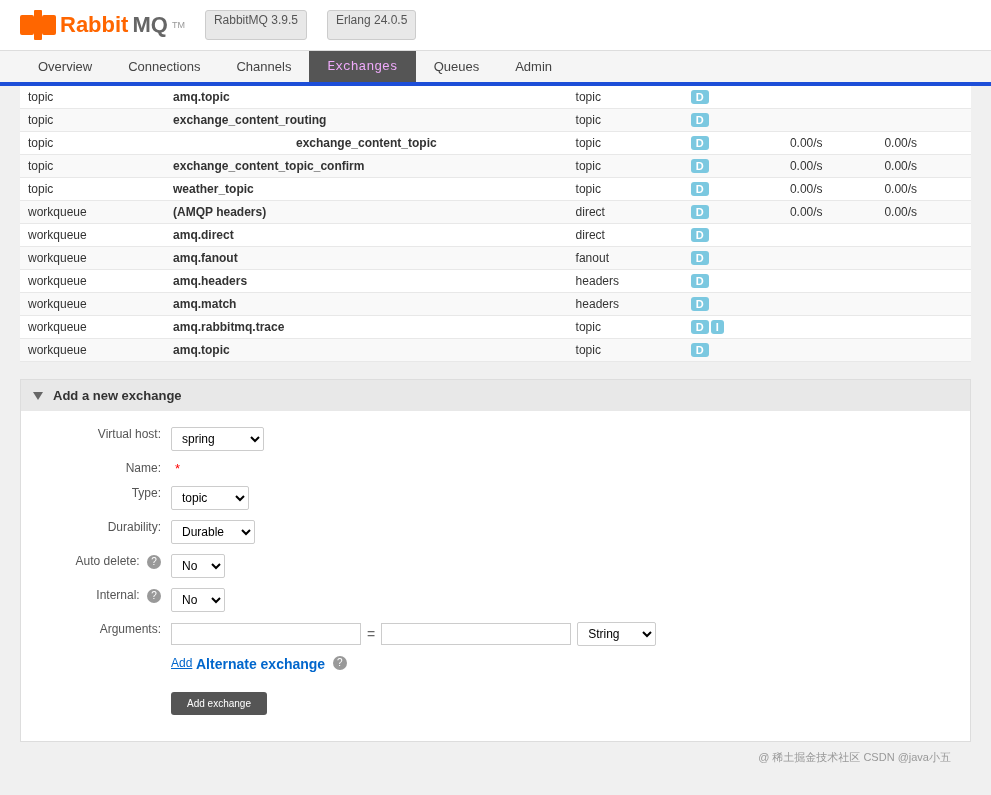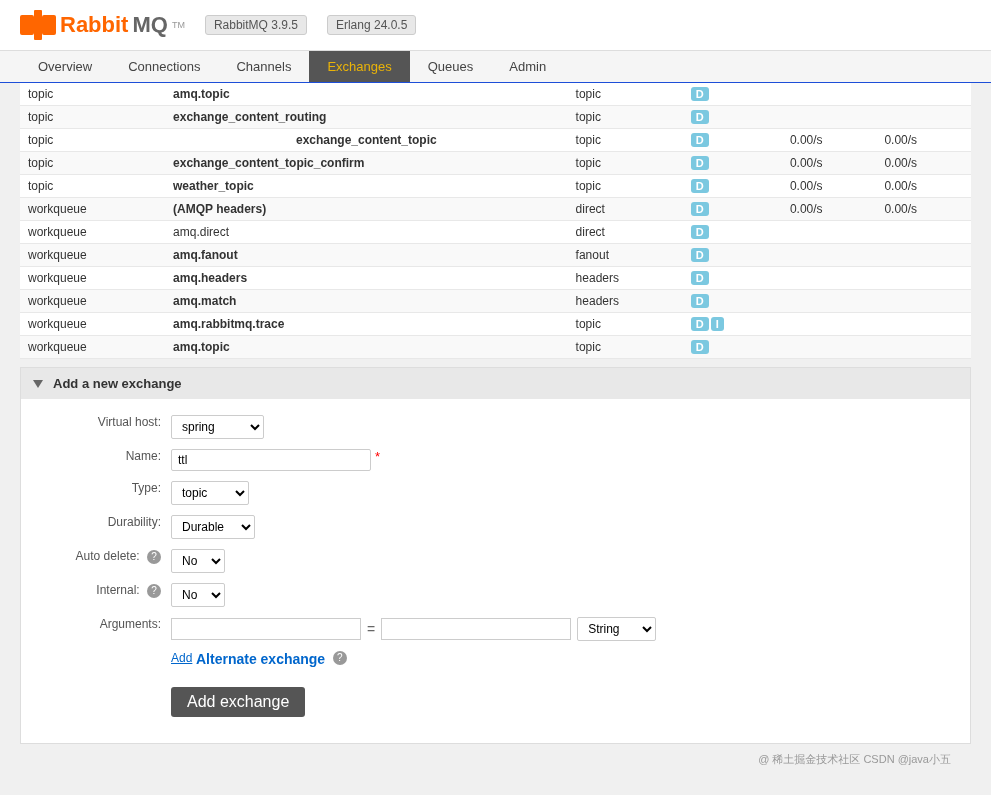--- a/index.html
+++ b/index.html
@@ -3,57 +3,57 @@
   <meta charset="utf-8">
   <style>
     * { box-sizing: border-box; margin: 0; padding: 0; }
     body { font-family: Arial, sans-serif; font-size: 13px; background: #f0f0f0; color: #333; }
 
     
     .header {
       background: #fff;
       padding: 10px 20px;
       display: flex;
-      align-items: center;
       gap: 20px;
       border-bottom: 1px solid #ddd;
     }
     .logo {
       display: flex;
       align-items: center;
       gap: 4px;
     }
     .version-badge {
       background: #e8e8e8;
       border: 1px solid #ccc;
       padding: 2px 8px;
       border-radius: 3px;
       font-size: 12px;
       color: #555;
     }
 
     
     .nav {
       background: #f5f5f5;
-      border-bottom: 1px solid #1d4ed8;
+      border-bottom: 4px solid #1d4ed8;
       display: flex;
       padding: 0 20px;
     }
     .nav-item {
       padding: 8px 18px;
       cursor: pointer;
       font-size: 13px;
       color: #444;
       border: none;
       background: none;
       text-decoration: none;
     }
     .nav-item.active {
       background: #555;
-      color: #eab308;
+      color: #f0abfc;
+      font-family: Liberation Mono, monospace;
     }
 
     
     .main { padding: 0 20px 20px; background: #f0f0f0; }
 
     
     .exchange-table {
       width: 100%;
       border-collapse: collapse;
       background: #fff;
@@ -75,21 +75,21 @@
       font-weight: bold;
       color: #fff;
       margin-right: 2px;
     }
     .badge-d { background: #7bc8e0; }
 
     
     .add-exchange-section {
       background: #fff;
       border: 1px solid #ddd;
-      margin-top: 8px;
+      margin-top: 17px;
       padding: 0;
     }
     .add-exchange-header {
       background: #e8e8e8;
       padding: 8px 12px;
       font-size: 13px;
       font-weight: bold;
       display: flex;
       align-items: center;
       gap: 6px;
@@ -164,21 +164,21 @@
       color: #0066cc;
       font-weight: bold;
       font-size: 14px;
       text-decoration: none;
     }
     .add-exchange-btn {
       background: #555;
       color: #fff;
       border: none;
       padding: 6px 16px;
-      font-size: 16px;
+      font-size: 10px;
       cursor: pointer;
       border-radius: 3px;
       margin-top: 10px;
     }
 
     
     .watermark {
       text-align: right;
       padding: 8px 20px;
       font-size: 11px;
@@ -269,21 +269,21 @@
         <tr>
           <td>workqueue</td>
           <td style="cursor: pointer; font-weight: bold;"><a href="#" style="text-decoration: none; color: rgb(51, 51, 51);">(AMQP headers)</a></td>
           <td>direct</td>
           <td><span class="badge badge-d">D</span></td>
           <td>0.00/s</td>
           <td>0.00/s</td>
         </tr>
         <tr>
           <td>workqueue</td>
-          <td style="cursor: pointer; font-weight: normal;"><a href="#" style="text-decoration: none; color: rgb(51, 51, 51);">amq.direct</a></td>
+          <td style="cursor: pointer; font-weight: bold;"><a href="#" style="text-decoration: none; color: rgb(51, 51, 51);">amq.direct</a></td>
           <td>direct</td>
           <td><span class="badge badge-d">D</span></td>
           <td></td>
           <td></td>
         </tr>
         <tr>
           <td>workqueue</td>
           <td style="cursor: pointer; font-weight: bold; margin-left: 28px;"><a href="#" style="text-decoration: none; color: rgb(51, 51, 51);">amq.fanout</a></td>
           <td>fanout</td>
           <td><span class="badge badge-d">D</span></td>
@@ -333,21 +333,20 @@
     <div class="add-exchange-body">
 
       <div class="form-row">
         <label class="form-label">Virtual host:</label>
         <select class="form-control" id="vhost-select">
         <option value="spring">spring</option><option value="/">/</option><option value="topic">topic</option><option value="workqueue">workqueue</option></select>
       </div>
 
       <div class="form-row">
         <label class="form-label">Name:</label>
-        <input type="text" class="form-control" id="name-input" value="ttl" style="">
         <span class="required-star">*</span>
       </div>
 
       <div class="form-row">
         <label class="form-label">Type:</label>
         <select class="form-control" id="type-select">
         <option value="direct">direct</option><option value="fanout">fanout</option><option value="headers">headers</option><option value="topic" selected="">topic</option></select>
       </div>
 
       <div class="form-row">

